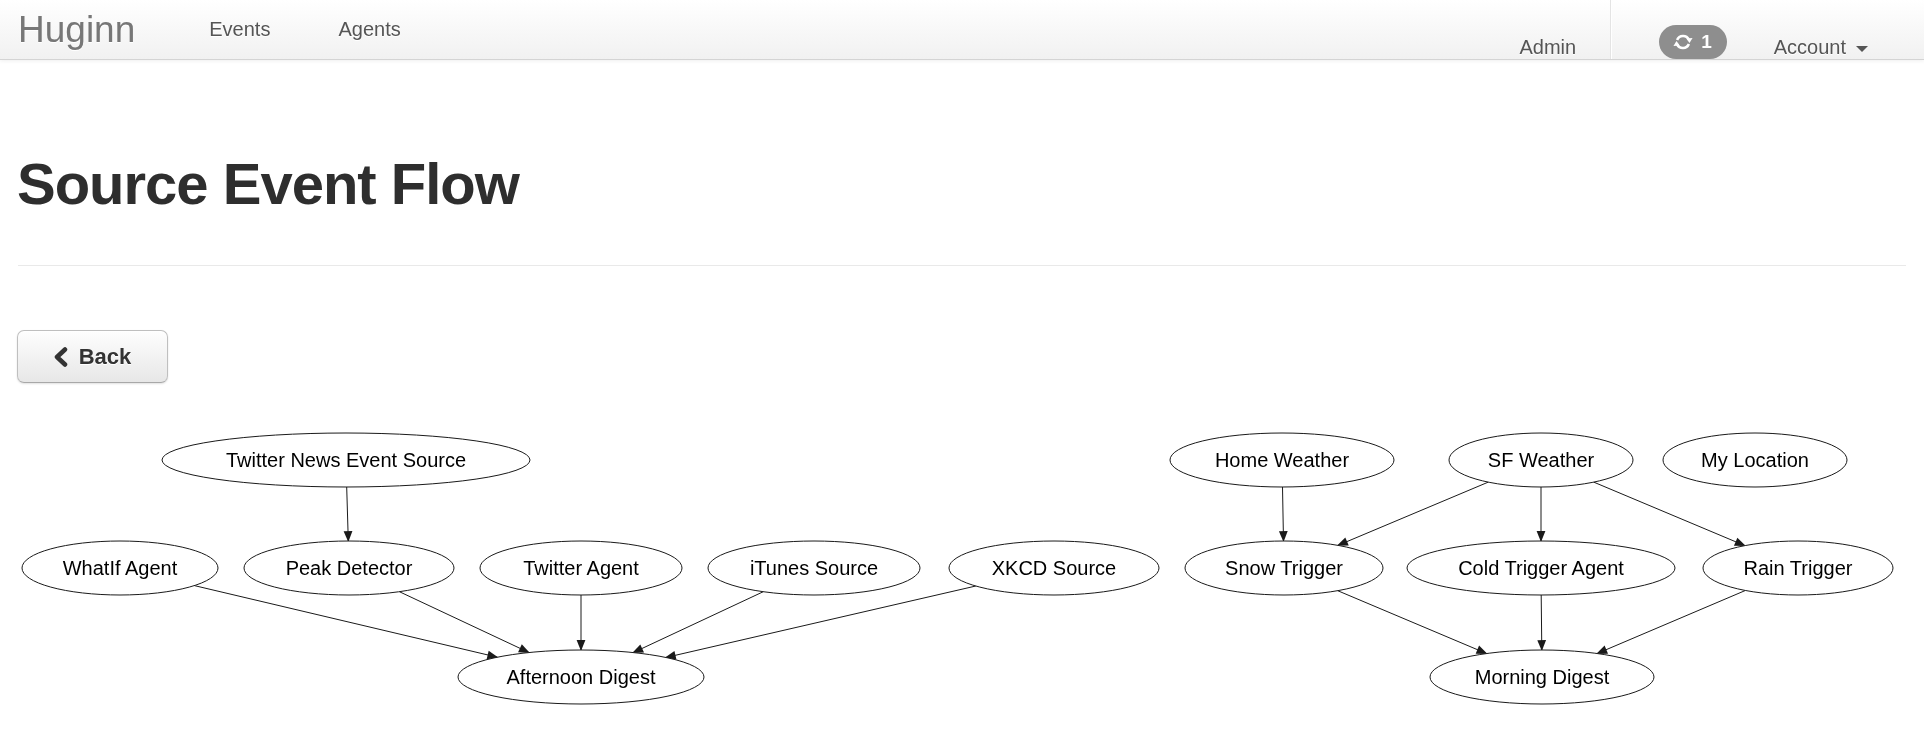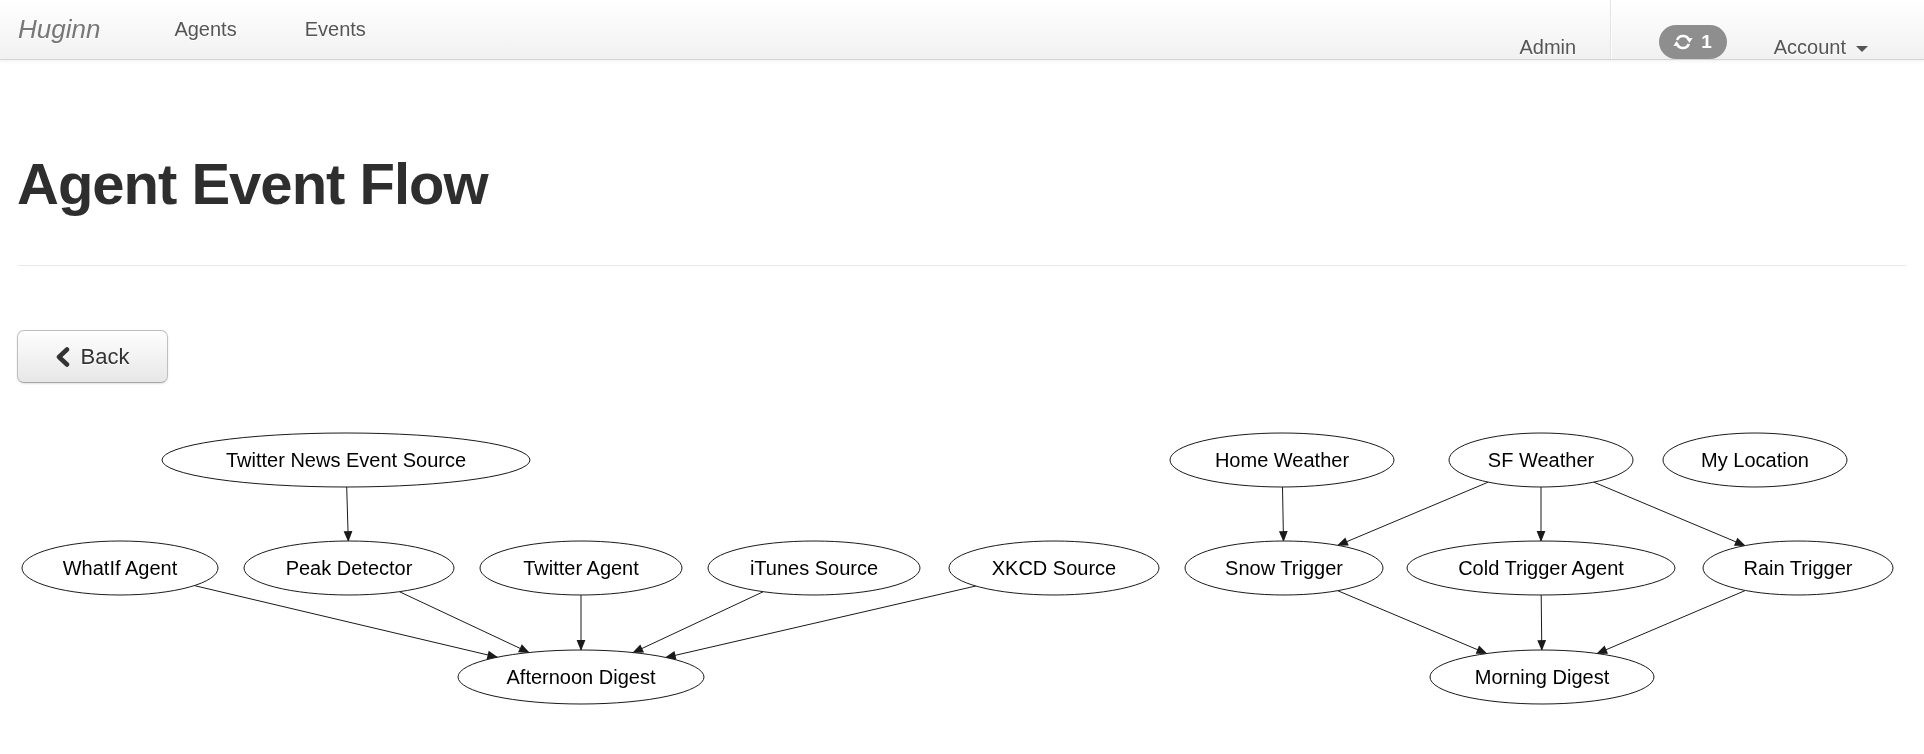--- a/index.html
+++ b/index.html
@@ -16,23 +16,23 @@
     position: absolute; top: 0; left: 0; right: 0; height: 60px;
     background: linear-gradient(#ffffff, #f1f1f1);
     border-bottom: 1px solid #d4d4d4;
     box-shadow: 0 1px 4px rgba(0,0,0,.065);
     display: flex; align-items: stretch;
     z-index: 5;
   }
   .brand {
     display: flex; align-items: center;
     padding: 0 0 0 18px;
-    font-size: 26px; color: #777777;
-    text-shadow: 0 1px 0 #ffffff;
-    text-decoration: none; cursor: pointer; font-style: italic;
+    font-size: 37px; color: #777777;
+    text-shadow: 0 1px 0 #ffffff;
+    text-decoration: none; cursor: pointer;
   }
   .nav-links { display: flex; align-items: stretch; margin-left: 40px; }
   .nav-link {
     display: flex; align-items: center;
     padding: 0 34px;
     font-size: 20px; color: #555555;
     text-shadow: 0 1px 0 #ffffff;
     text-decoration: none; cursor: pointer;
   }
   .navbar-right { margin-left: auto; display: flex; align-items: flex-end; }
@@ -78,40 +78,41 @@
     width: 151px; height: 53px;
     display: flex; align-items: center; justify-content: center; gap: 11px;
     background: linear-gradient(#fefefe, #e7e7e7);
     border: 1px solid #bfbfbf; border-bottom-color: #a8a8a8;
     border-radius: 7px;
     box-shadow: inset 0 1px 0 #ffffff, 0 1px 2px rgba(0,0,0,.12);
     font-size: 22px; color: #333333;
     text-shadow: 0 1px 0 #ffffff;
     cursor: pointer;
     font-family: "Liberation Sans", sans-serif;
+    font-weight: bold;
   }
 
   
   .flow-wrap { position: absolute; left: 0; top: 420px; width: 1720px; height: 334px; }
   #flow-svg text {
     font-family: "Liberation Sans", sans-serif;
     font-size: 20px; fill: #000000;
     text-anchor: middle;
   }
   #flow-svg ellipse { fill: #ffffff; stroke: #1a1a1a; stroke-width: 1; }
   #flow-svg line { stroke: #1a1a1a; stroke-width: 1; fill: none; }
 </style>
 </head>
 <body>
 
 <div class="navbar">
   <a class="brand">Huginn</a>
   <div class="nav-links">
+    <a class="nav-link">Events</a>
     <a class="nav-link">Agents</a>
-    <a class="nav-link">Events</a>
   </div>
   <div class="navbar-right">
     <a class="nav-link">Admin</a>
     <div class="divider-v"></div>
     <div class="badge-wrap">
       <span class="count-badge">
         <span style="display:inline-flex">
           <svg width="22" height="22" viewBox="0 0 24 24">
             <path d="M5.6 9.8 A7 7 0 0 1 18.4 9.4" stroke="#ffffff" stroke-width="2.8" fill="none"></path>
             <polygon points="15.6,8.1 22.4,7.7 19.1,13.2" fill="#ffffff"></polygon>
@@ -122,21 +123,21 @@
         <span>1</span>
       </span>
     </div>
     <div class="account">
       <span>Account</span>
       <span class="caret-down"></span>
     </div>
   </div>
 </div>
 
-<h1 class="page-title">Agent Event Flow</h1>
+<h1 class="page-title">Source Event Flow</h1>
 <hr class="rule">
 
 <button class="back-btn">
   <span style="display:inline-flex">
     <svg width="14" height="20" viewBox="0 0 14 20">
       <polyline points="11,2.5 3,10 11,17.5" fill="none" stroke="#333333" stroke-width="4.5" stroke-linecap="round" stroke-linejoin="round"></polyline>
     </svg>
   </span>
   <span>Back</span>
 </button>

